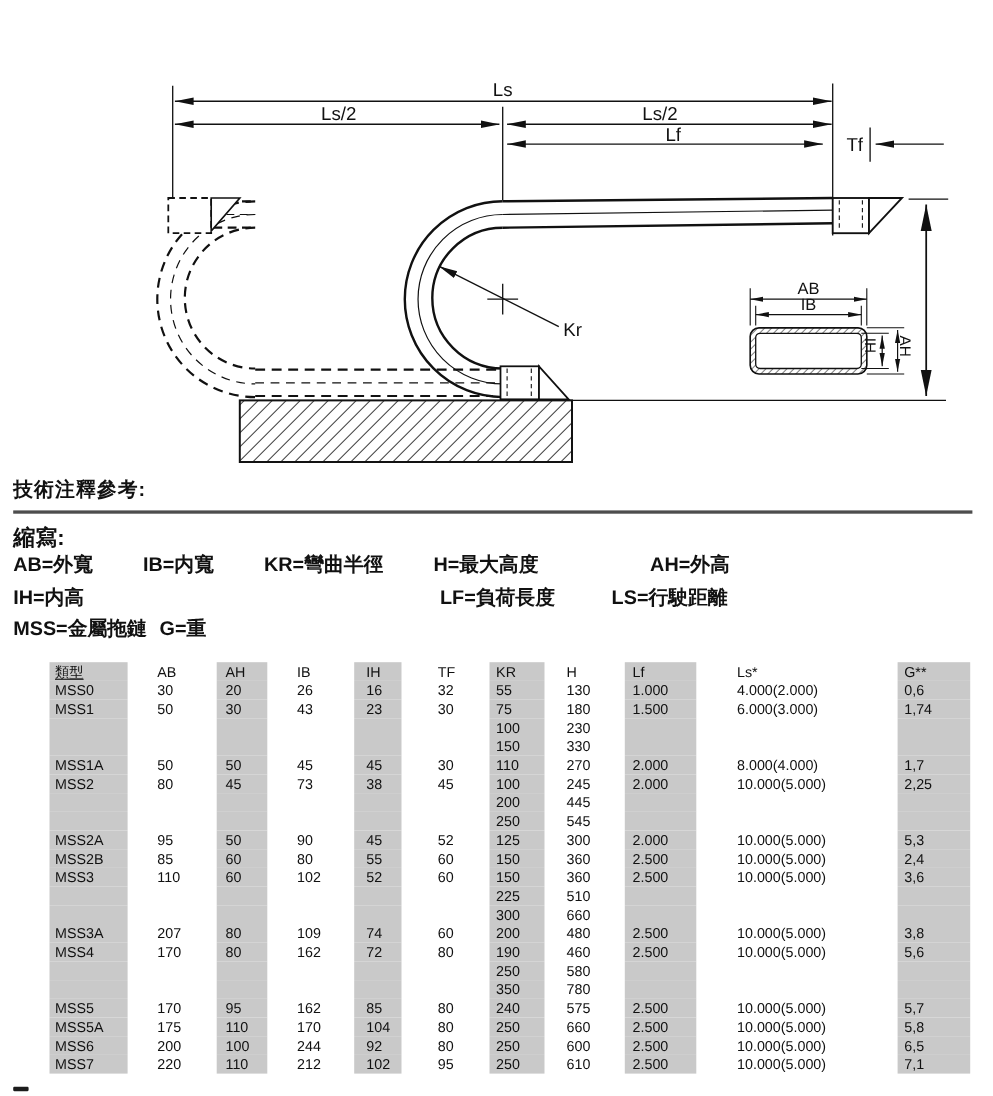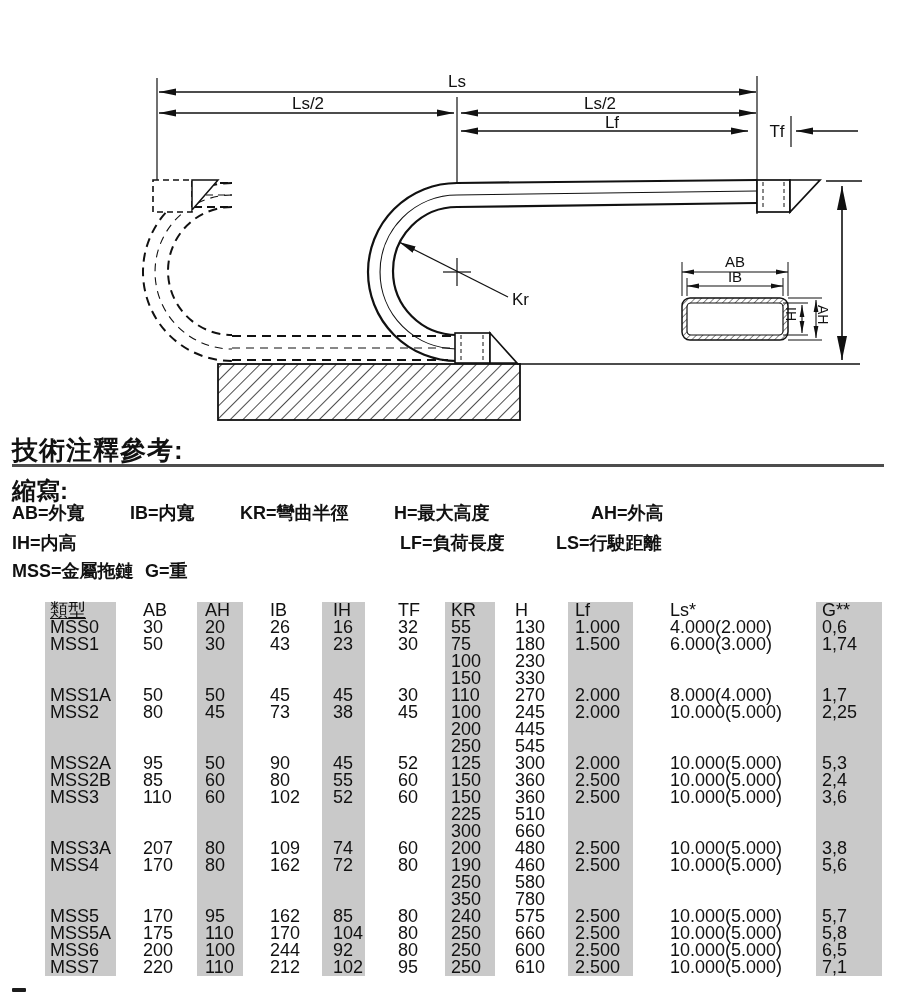--- a/index.html
+++ b/index.html
@@ -1,28 +1,28 @@
 <!DOCTYPE html>
 <html><head>
 <meta charset="utf-8">
 <style>
   html,body{margin:0;padding:0;background:#fff;}
   body{width:903px;height:996px;position:relative;overflow:hidden;
        font-family:"Liberation Sans","DejaVu Sans",sans-serif;color:#111;}
   .abs{position:absolute;}
   
-  .heading{left:12px;top:433px;font-size:26px;font-weight:bold;letter-spacing:1px;white-space:nowrap;}
+  .heading{left:12px;top:433px;font-size:18px;font-weight:bold;letter-spacing:1px;white-space:nowrap;}
   .rule{left:12px;top:464px;width:872px;height:3px;background:#4d4d4d;}
-  .abbr-title{left:12px;top:475px;font-size:24px;font-weight:bold;white-space:nowrap;}
+  .abbr-title{left:12px;top:475px;font-size:20px;font-weight:bold;white-space:nowrap;}
   .abbr-line{left:0;height:22px;width:804px;}
   .abbr-line span{position:absolute;font-size:18px;font-weight:bold;white-space:nowrap;}
   
   .table{left:45px;top:602px;width:837px;display:grid;
          grid-template-columns:71px 81px 46px 79px 43px 80px 50px 73px 65px 183px 66px;
-         grid-auto-rows:17px;font-size:18px;line-height:17px;}
+         grid-auto-rows:17px;font-size:13px;line-height:17px;}
   .cell{box-sizing:border-box;white-space:nowrap;overflow:visible;}
   .shade{background:#c9c9c9;}
   .head{font-weight:normal;}
   .u{text-decoration:underline;text-underline-offset:2px;}
   .c0{padding-left:5px;}  .c1{padding-left:27px;} .c2{padding-left:8px;}
   .c3{padding-left:27px;} .c4{padding-left:11px;} .c5{padding-left:33px;}
   .c6{padding-left:6px;}  .c7{padding-left:20px;} .c8{padding-left:7px;}
   .c9{padding-left:37px;} .c10{padding-left:6px;}
   
   .fnmark{left:12px;top:988px;width:14px;height:4px;background:#1c1c1c;border-radius:1px;}

